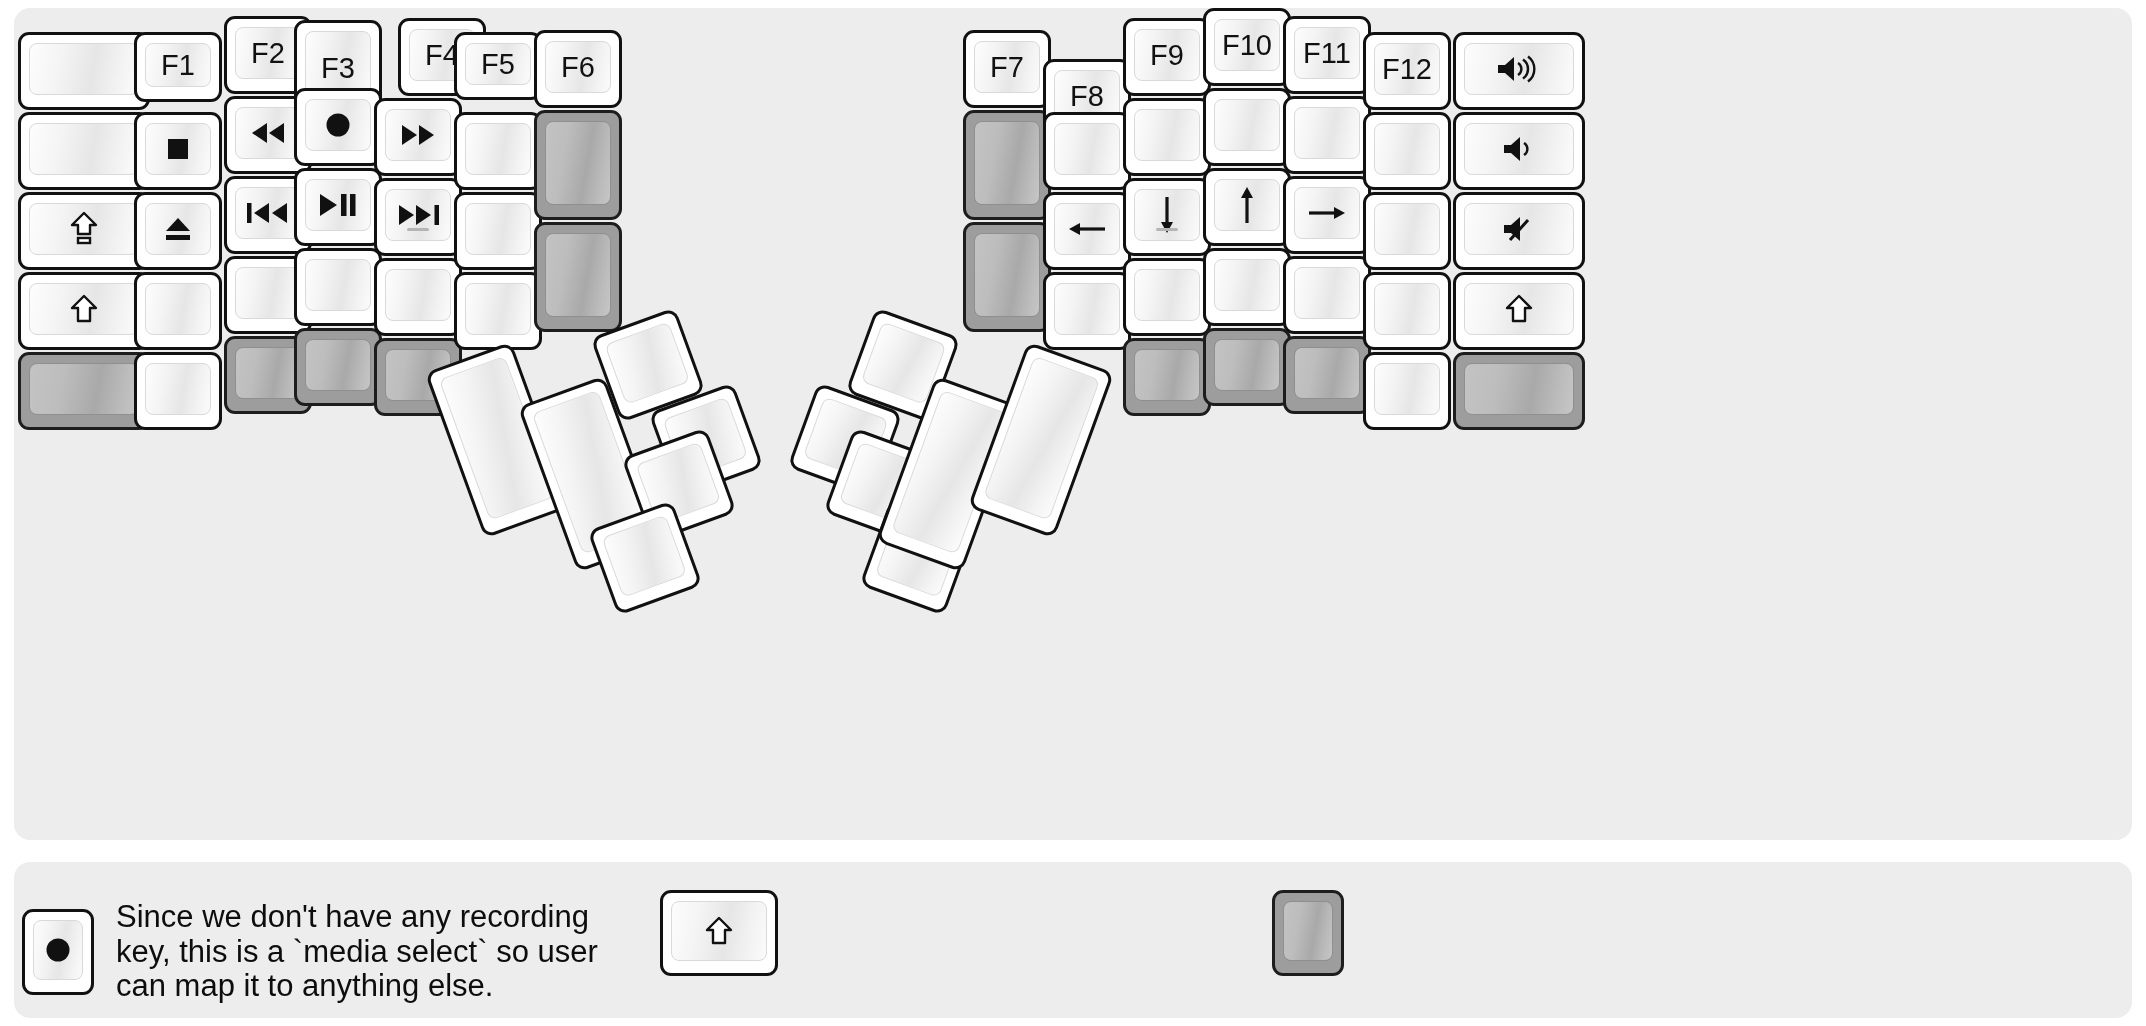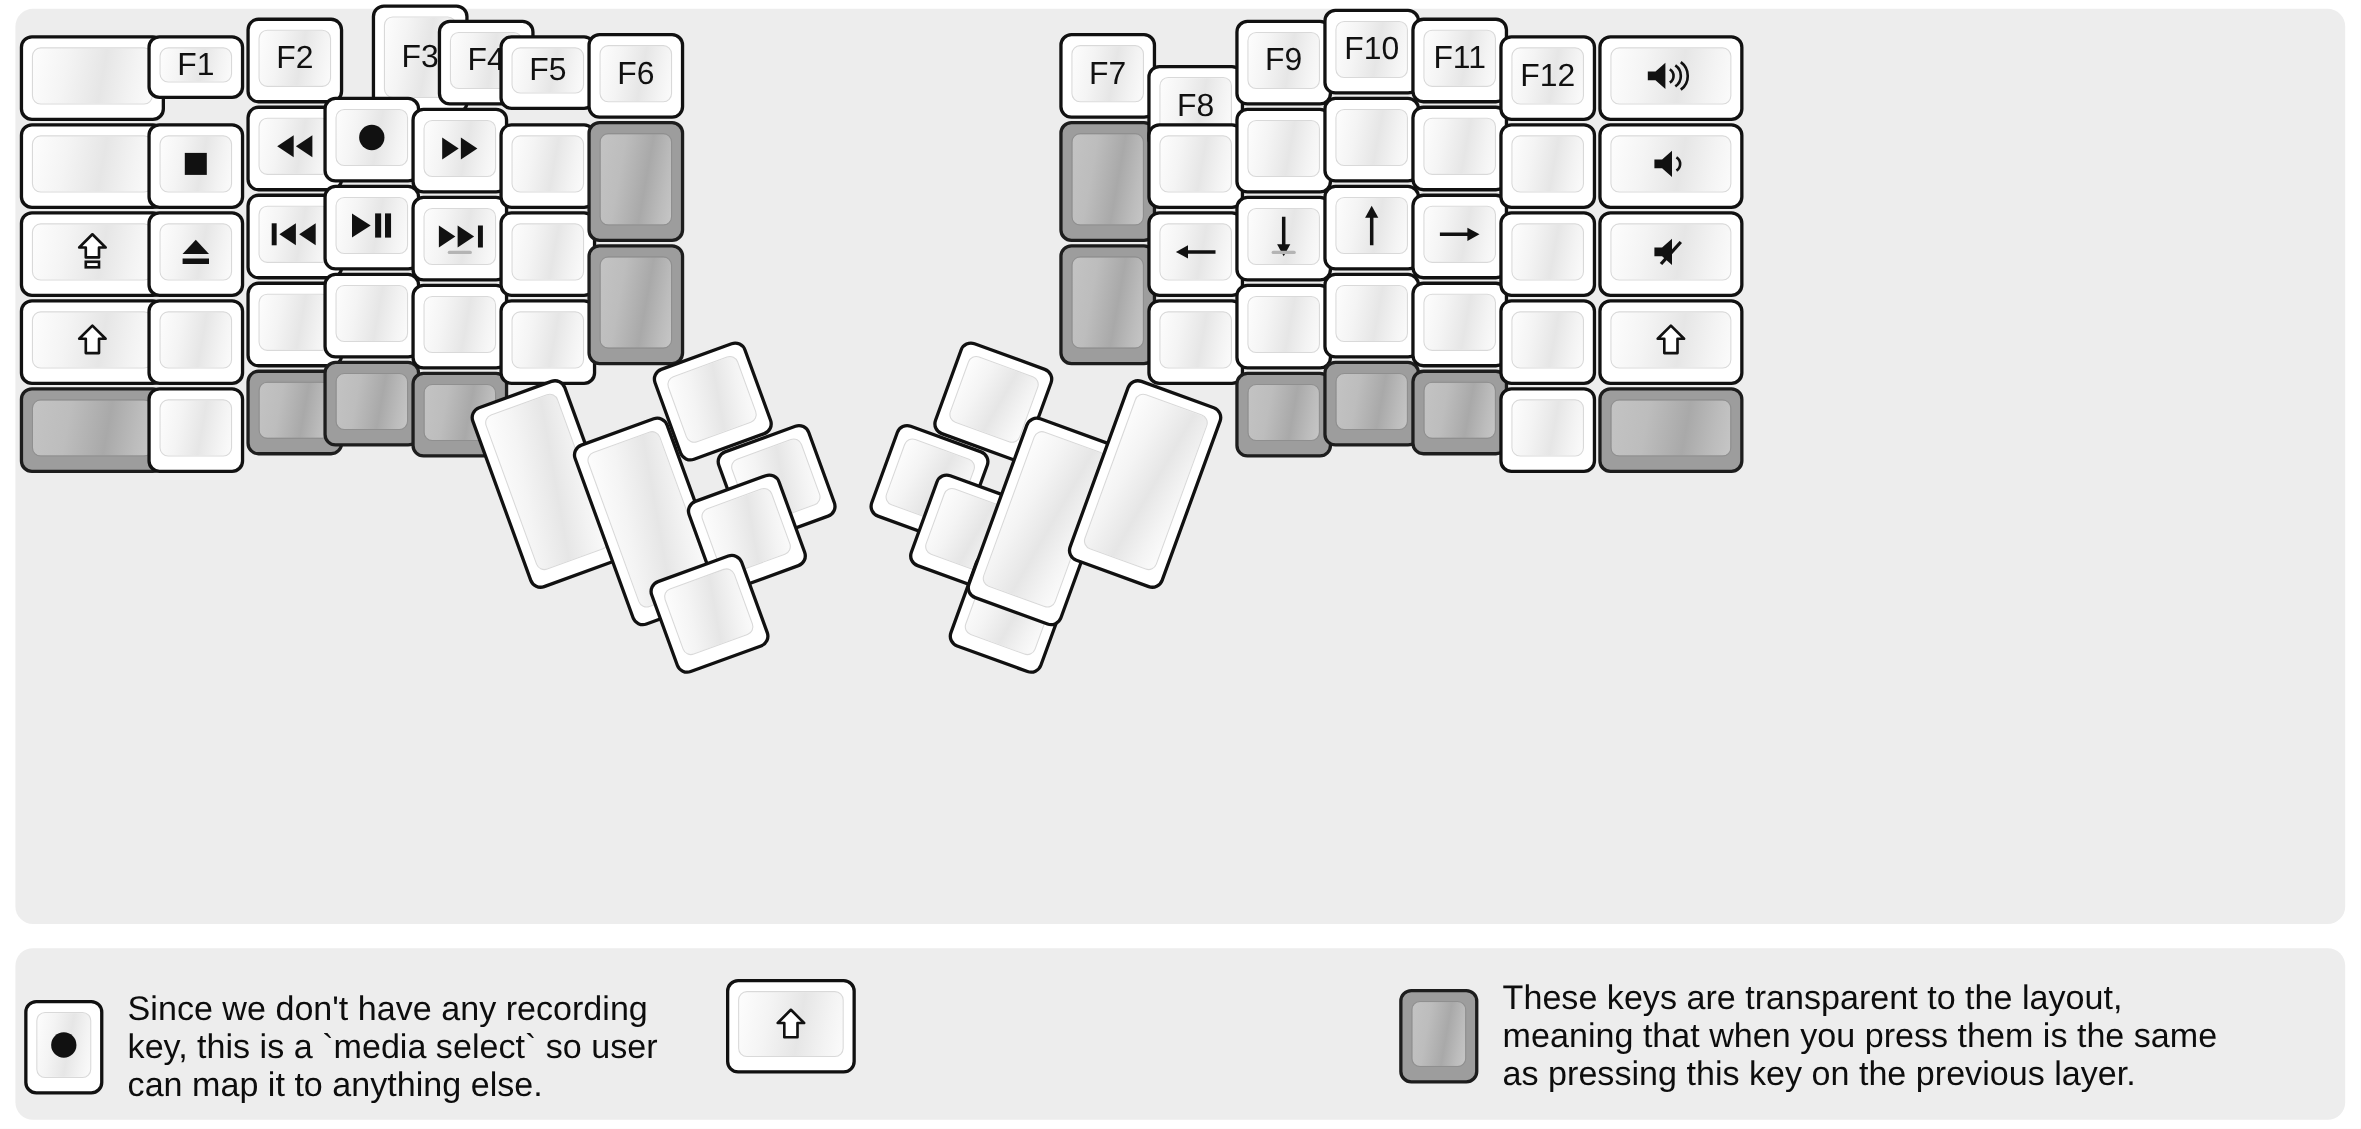--- a/index.html
+++ b/index.html
@@ -74,21 +74,21 @@
           <span class="glyph">
             <svg width="28" height="30" viewBox="0 0 28 30">
               <path d="M14 2 L26 14 L20 14 L20 27 L8 27 L8 14 L2 14 Z" fill="#fff" stroke="#111" stroke-width="2.4" stroke-linejoin="round"></path>
             </svg>
           </span>
         </div>
       </div>
       <div class="key transparent" style="left: 18px; top: 352px; width: 132px; height: 78px;">
         <div class="inner"></div>
       </div>
-      <div class="key" style="left: 134px; top: 32px; width: 88px; height: 58px;">
+      <div class="key" style="left: 134px; top: 32px; width: 88px; height: 70px;">
         <div class="inner">
           <span class="flabel">F1</span>
         </div>
       </div>
       <div class="key" style="left: 134px; top: 112px; width: 88px; height: 78px;">
         <div class="inner">
           <span class="glyph">
             <svg width="26" height="26" viewBox="0 0 26 26">
               <rect x="3" y="3" width="20" height="20" fill="#111"></rect>
             </svg>
@@ -136,21 +136,21 @@
             </svg>
           </span>
         </div>
       </div>
       <div class="key" style="left: 224px; top: 256px; width: 88px; height: 78px;">
         <div class="inner"></div>
       </div>
       <div class="key transparent" style="left: 224px; top: 336px; width: 88px; height: 78px;">
         <div class="inner"></div>
       </div>
-      <div class="key" style="left: 294px; top: 4px; width: 88px; height: 100px; margin-left: 44px;">
+      <div class="key" style="left: 294px; top: 20px; width: 88px; height: 100px;">
         <div class="inner">
           <span class="flabel">F3</span>
         </div>
       </div>
       <div class="key" style="left: 294px; top: 88px; width: 88px; height: 78px;">
         <div class="inner">
           <span class="glyph">
             <svg width="28" height="28" viewBox="0 0 28 28">
               <circle cx="14" cy="14" r="11.5" fill="#111"></circle>
             </svg>
@@ -458,18 +458,15 @@
                 <path d="M14 2 L26 14 L20 14 L20 27 L8 27 L8 14 L2 14 Z" fill="#fff" stroke="#111" stroke-width="2.4" stroke-linejoin="round"></path>
               </svg>
             </span>
           </div>
         </div>
       </div>
       <div class="legend-item" style="left: 1272px; top: 890px;">
         <div class="legend-key transparent" style="width: 72px; height: 86px;">
           <div class="inner"></div>
         </div>
-        <div class="legend-text">These keys are transparent to the layout,
-meaning that when you press them is the same
-as pressing this key on the previous layer.</div>
       </div>
     </div>
 </div>
 
 </body></html>

